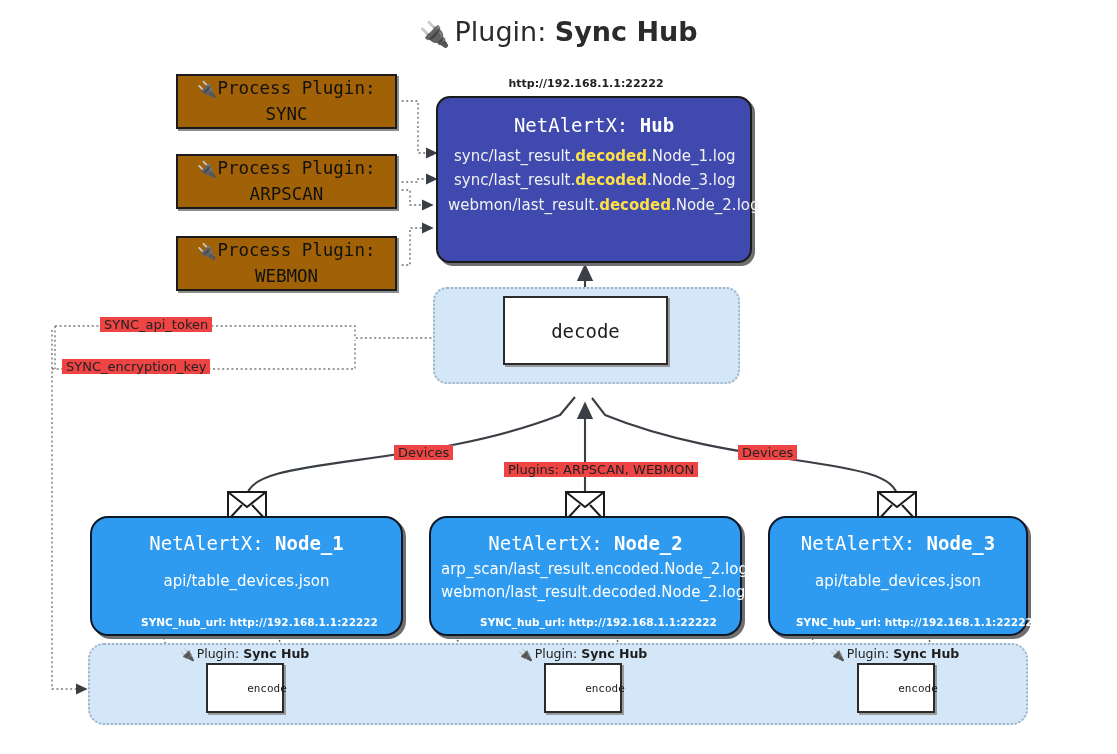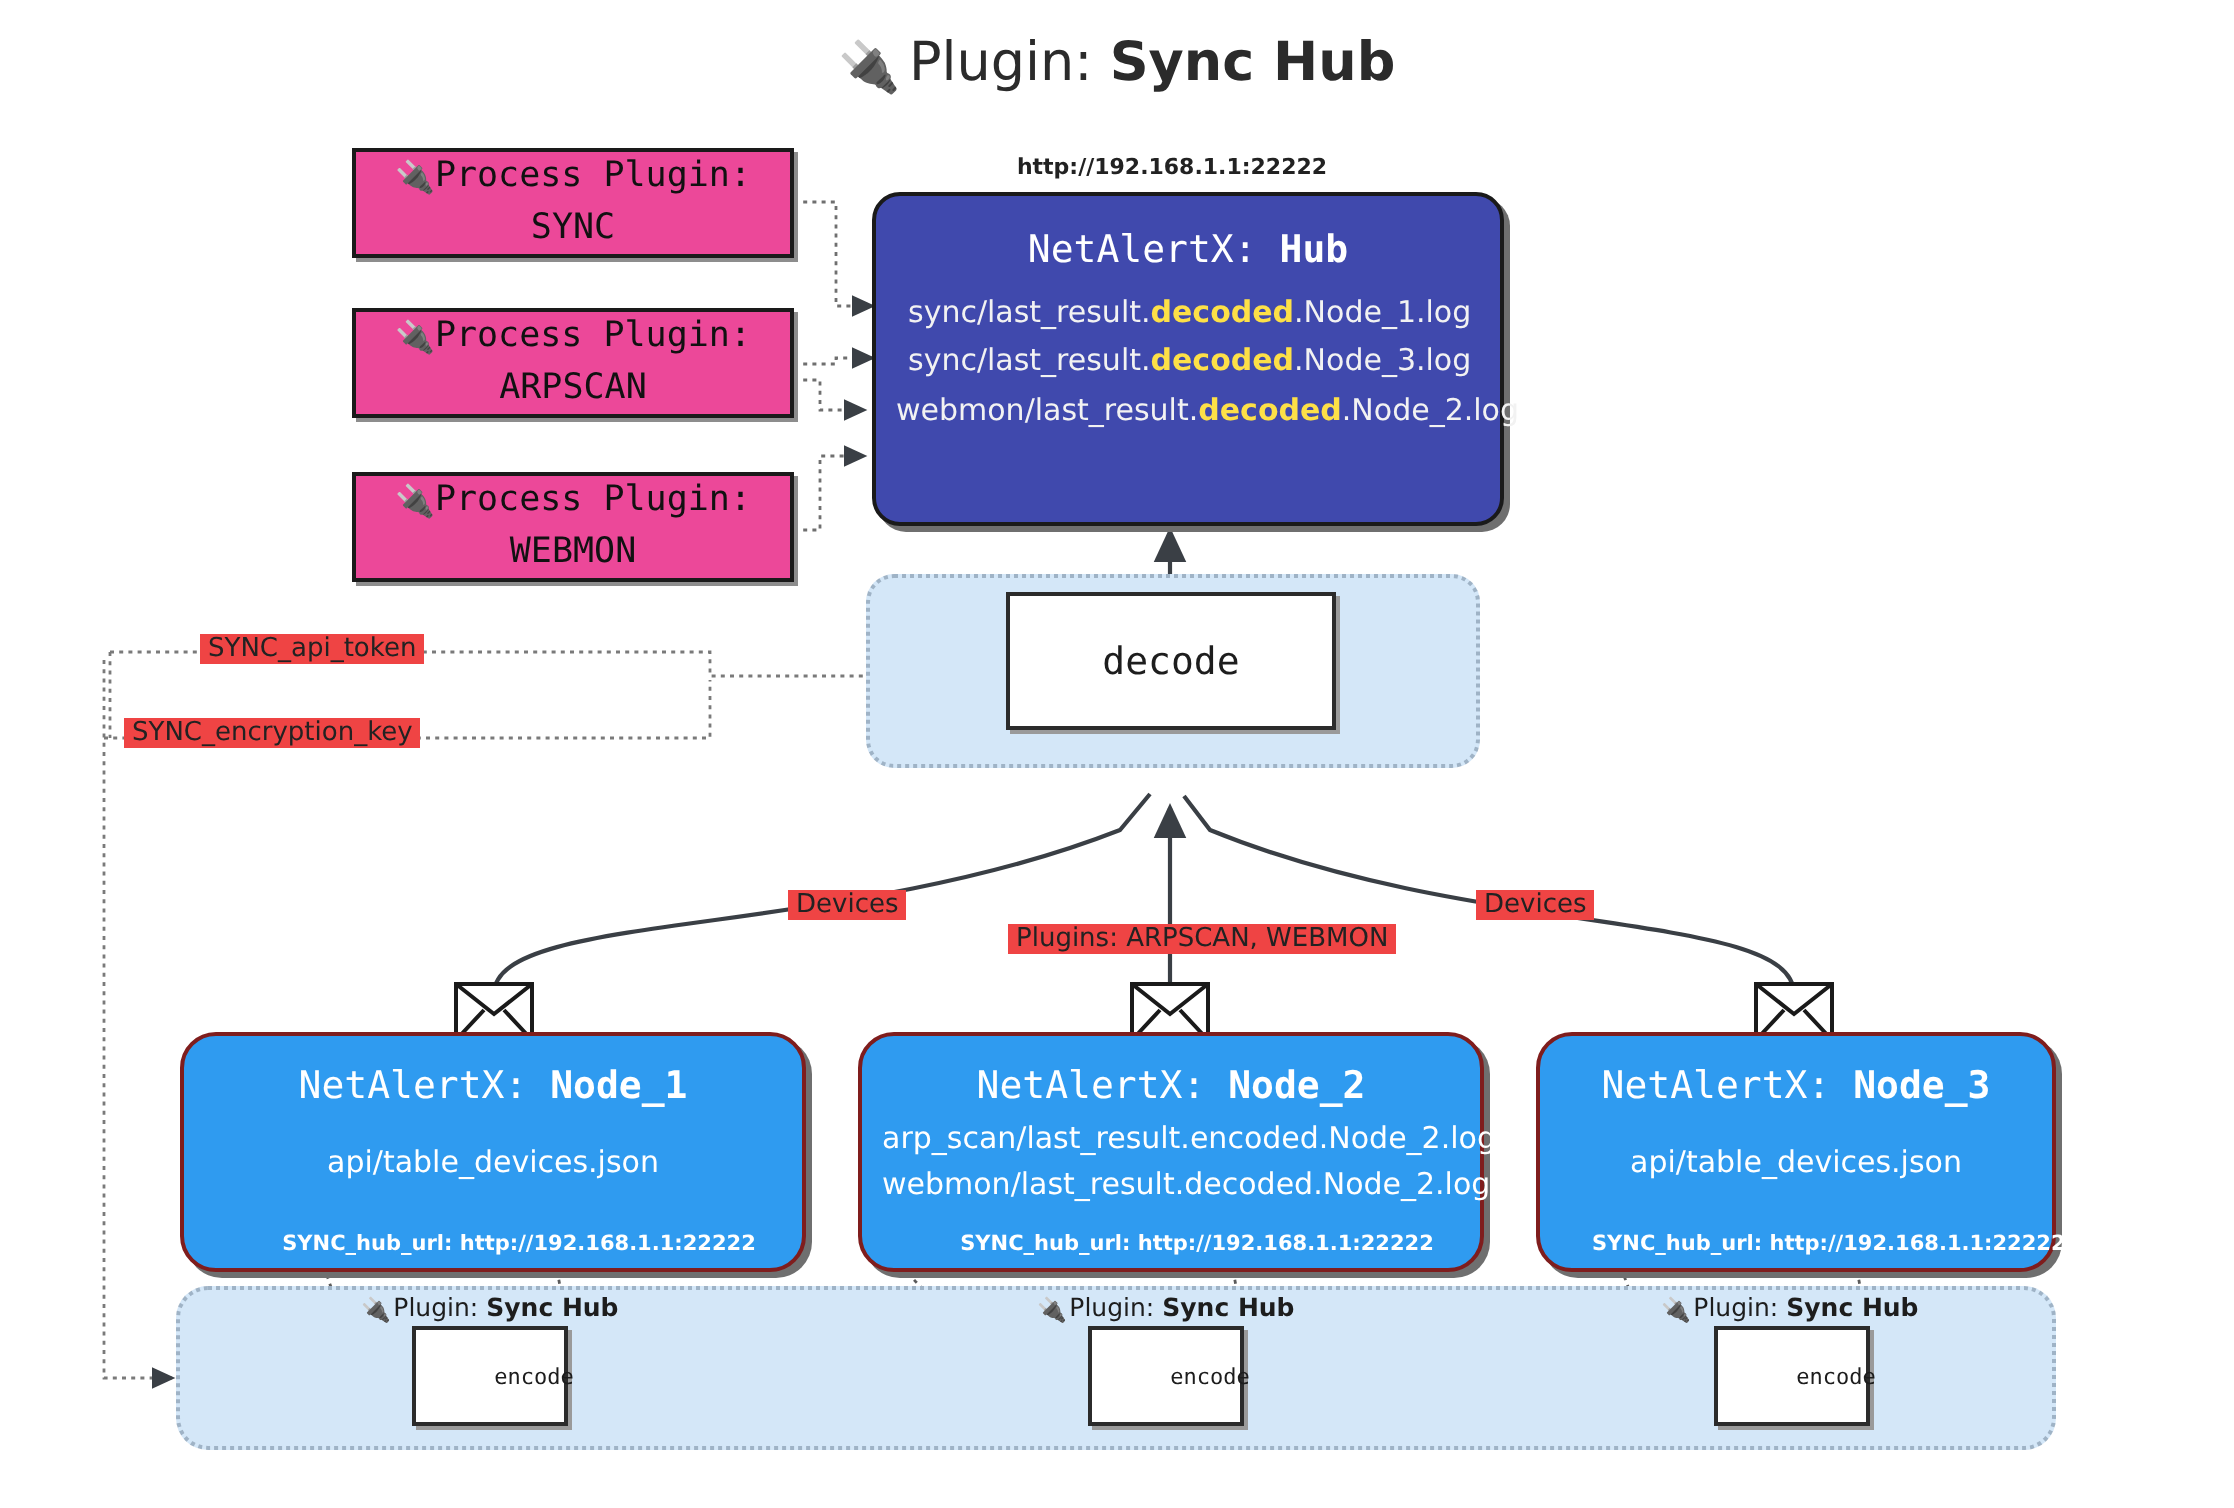--- a/index.html
+++ b/index.html
@@ -15,21 +15,21 @@
   .title{
     position:absolute;left:0;right:0;top:16px;text-align:center;
     font-size:27px;color:#2b2b2b;line-height:1.2;white-space:nowrap;
   }
   .title .plug{font-size:25px;margin-right:4px;vertical-align:-2px;}
   .title .strong{font-weight:bold;}
 
   
   .pbox{
     position:absolute;box-sizing:border-box;
-    background:#ec4899;border:2px solid #1a1a1a;
+    background:#a16207;border:2px solid #1a1a1a;
     box-shadow:2px 2px 0 #8d8d8d;
     font-family:"DejaVu Sans Mono","Liberation Mono",monospace;
     font-size:17.5px;color:#111111;line-height:1.45;
     display:flex;flex-direction:column;align-items:center;justify-content:center;
     padding:6px 8px;
   }
   .pbox .l1{white-space:nowrap;}
   .pbox .l1 .plug{font-family:"DejaVu Sans",sans-serif;font-size:16px;vertical-align:-1px;}
   .pbox .l2{white-space:nowrap;}
 
@@ -76,21 +76,21 @@
   .plugin-tag{
     position:absolute;white-space:nowrap;font-size:12.5px;color:#1d1d1d;
     text-align:center;
   }
   .plugin-tag b{font-weight:bold;}
   .plugin-tag .plug{font-size:12px;vertical-align:-1px;margin-right:1px;}
 
   
   .node{
     position:absolute;box-sizing:border-box;
-    background:#2f9bf0;border:2px solid #7f1d1d;border-radius:18px;
+    background:#2f9bf0;border:2px solid #0f172a;border-radius:18px;
     box-shadow:3px 3px 0 #6f6f6f;color:#ffffff;
     padding:8px 10px;
   }
   .node .nname{
     text-align:center;font-family:"DejaVu Sans Mono","Liberation Mono",monospace;
     font-size:19px;margin:6px 0 4px 0;white-space:nowrap;
   }
   .node .nname b{font-weight:bold;}
   .node .nline{
     text-align:center;font-size:15px;line-height:1.55;white-space:nowrap;color:#ffffff;

